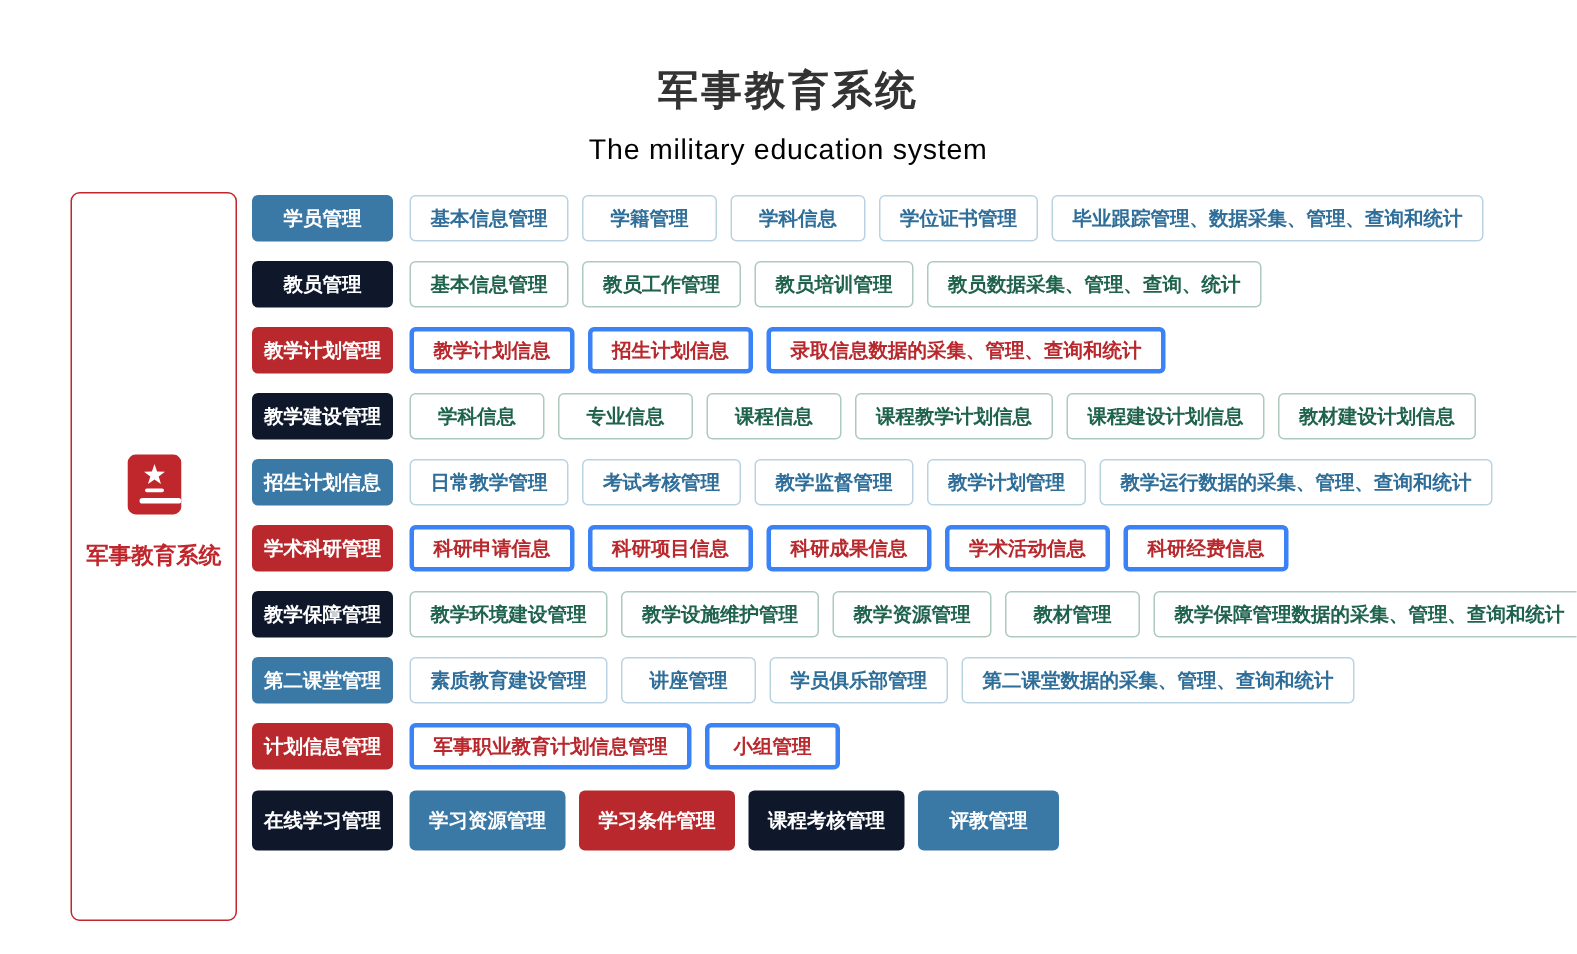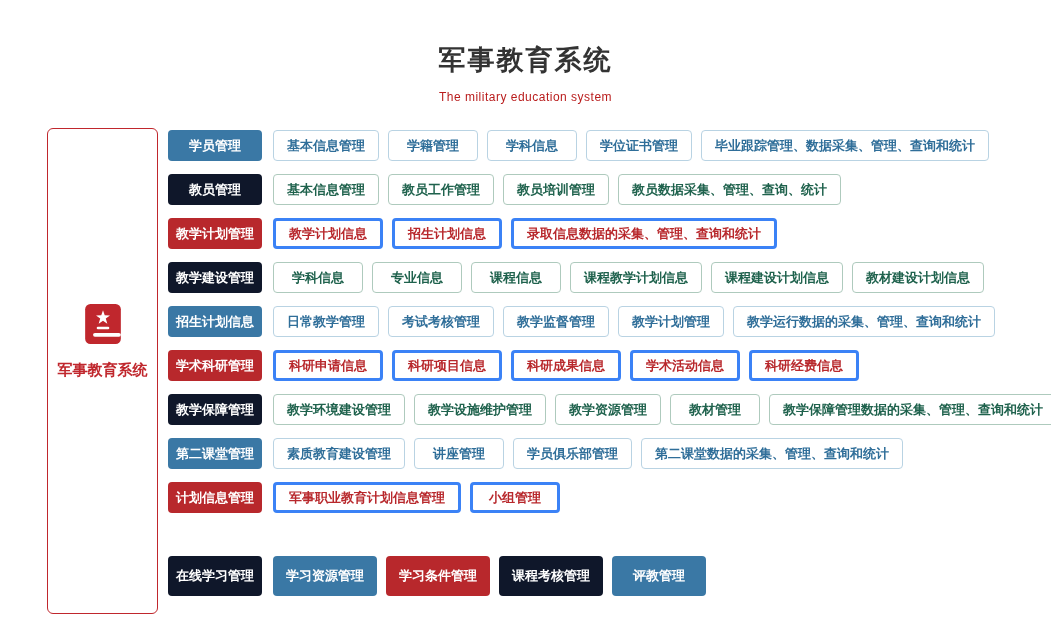--- a/index.html
+++ b/index.html
@@ -2,21 +2,21 @@
 <html><head>
 <meta charset="utf-8">
 <style>
   html,body{margin:0;padding:0;}
   body{
     width:1051px;height:636px;background:#ffffff;position:relative;overflow:hidden;
     font-family:"Liberation Sans","DejaVu Sans",sans-serif;
   }
   .header{position:absolute;top:0;left:0;width:1051px;text-align:center;}
   .title{margin:42px 0 0 0;font-size:27px;font-weight:bold;color:#333333;letter-spacing:2px;}
-  .subtitle{margin:12px 0 0 0;font-size:12px;color:#b91c1c;letter-spacing:0.5px;}
+  .subtitle{margin:12px 0 0 0;font-size:19px;color:#000000;letter-spacing:0.5px;}
 
   .root-box{
     position:absolute;left:47px;top:128px;width:111px;height:486px;
     border:1px solid #c0272d;border-radius:6px;background:#ffffff;
     display:flex;flex-direction:column;align-items:center;justify-content:center;
     box-sizing:border-box;
   }
   .root-box .icon-wrap{margin-top:-60px;}
   .root-label{margin-top:12px;font-size:15px;font-weight:bold;color:#c0272d;white-space:nowrap;}
 
@@ -38,21 +38,21 @@
   .item{min-width:90px;}
 
   .blue-solid{background:#3a78a5;color:#ffffff;}
   .green-solid{background:#0f172a;color:#ffffff;}
   .red-solid{background:#b8282c;color:#ffffff;}
   .blue-outline{background:#ffffff;color:#2f6e99;border:1px solid #b9d3e3;}
   .green-outline{background:#ffffff;color:#1f624d;border:1px solid #aecabd;}
   .red-outline{background:#ffffff;color:#b8282c;border:3px solid #3b82f6;}
 
   .row:last-child{margin-top:1px;}
-  .row:last-child .btn{height:40px;min-height:40px;min-width:94px;margin-top:29px;}
+  .row:last-child .btn{height:40px;min-height:40px;min-width:94px;}
 </style>
 </head>
 <body>
 
 <div class="header">
   <h1 class="title">军事教育系统</h1>
   <p class="subtitle">The military education system</p>
 </div>
 
 <div class="root-box">

